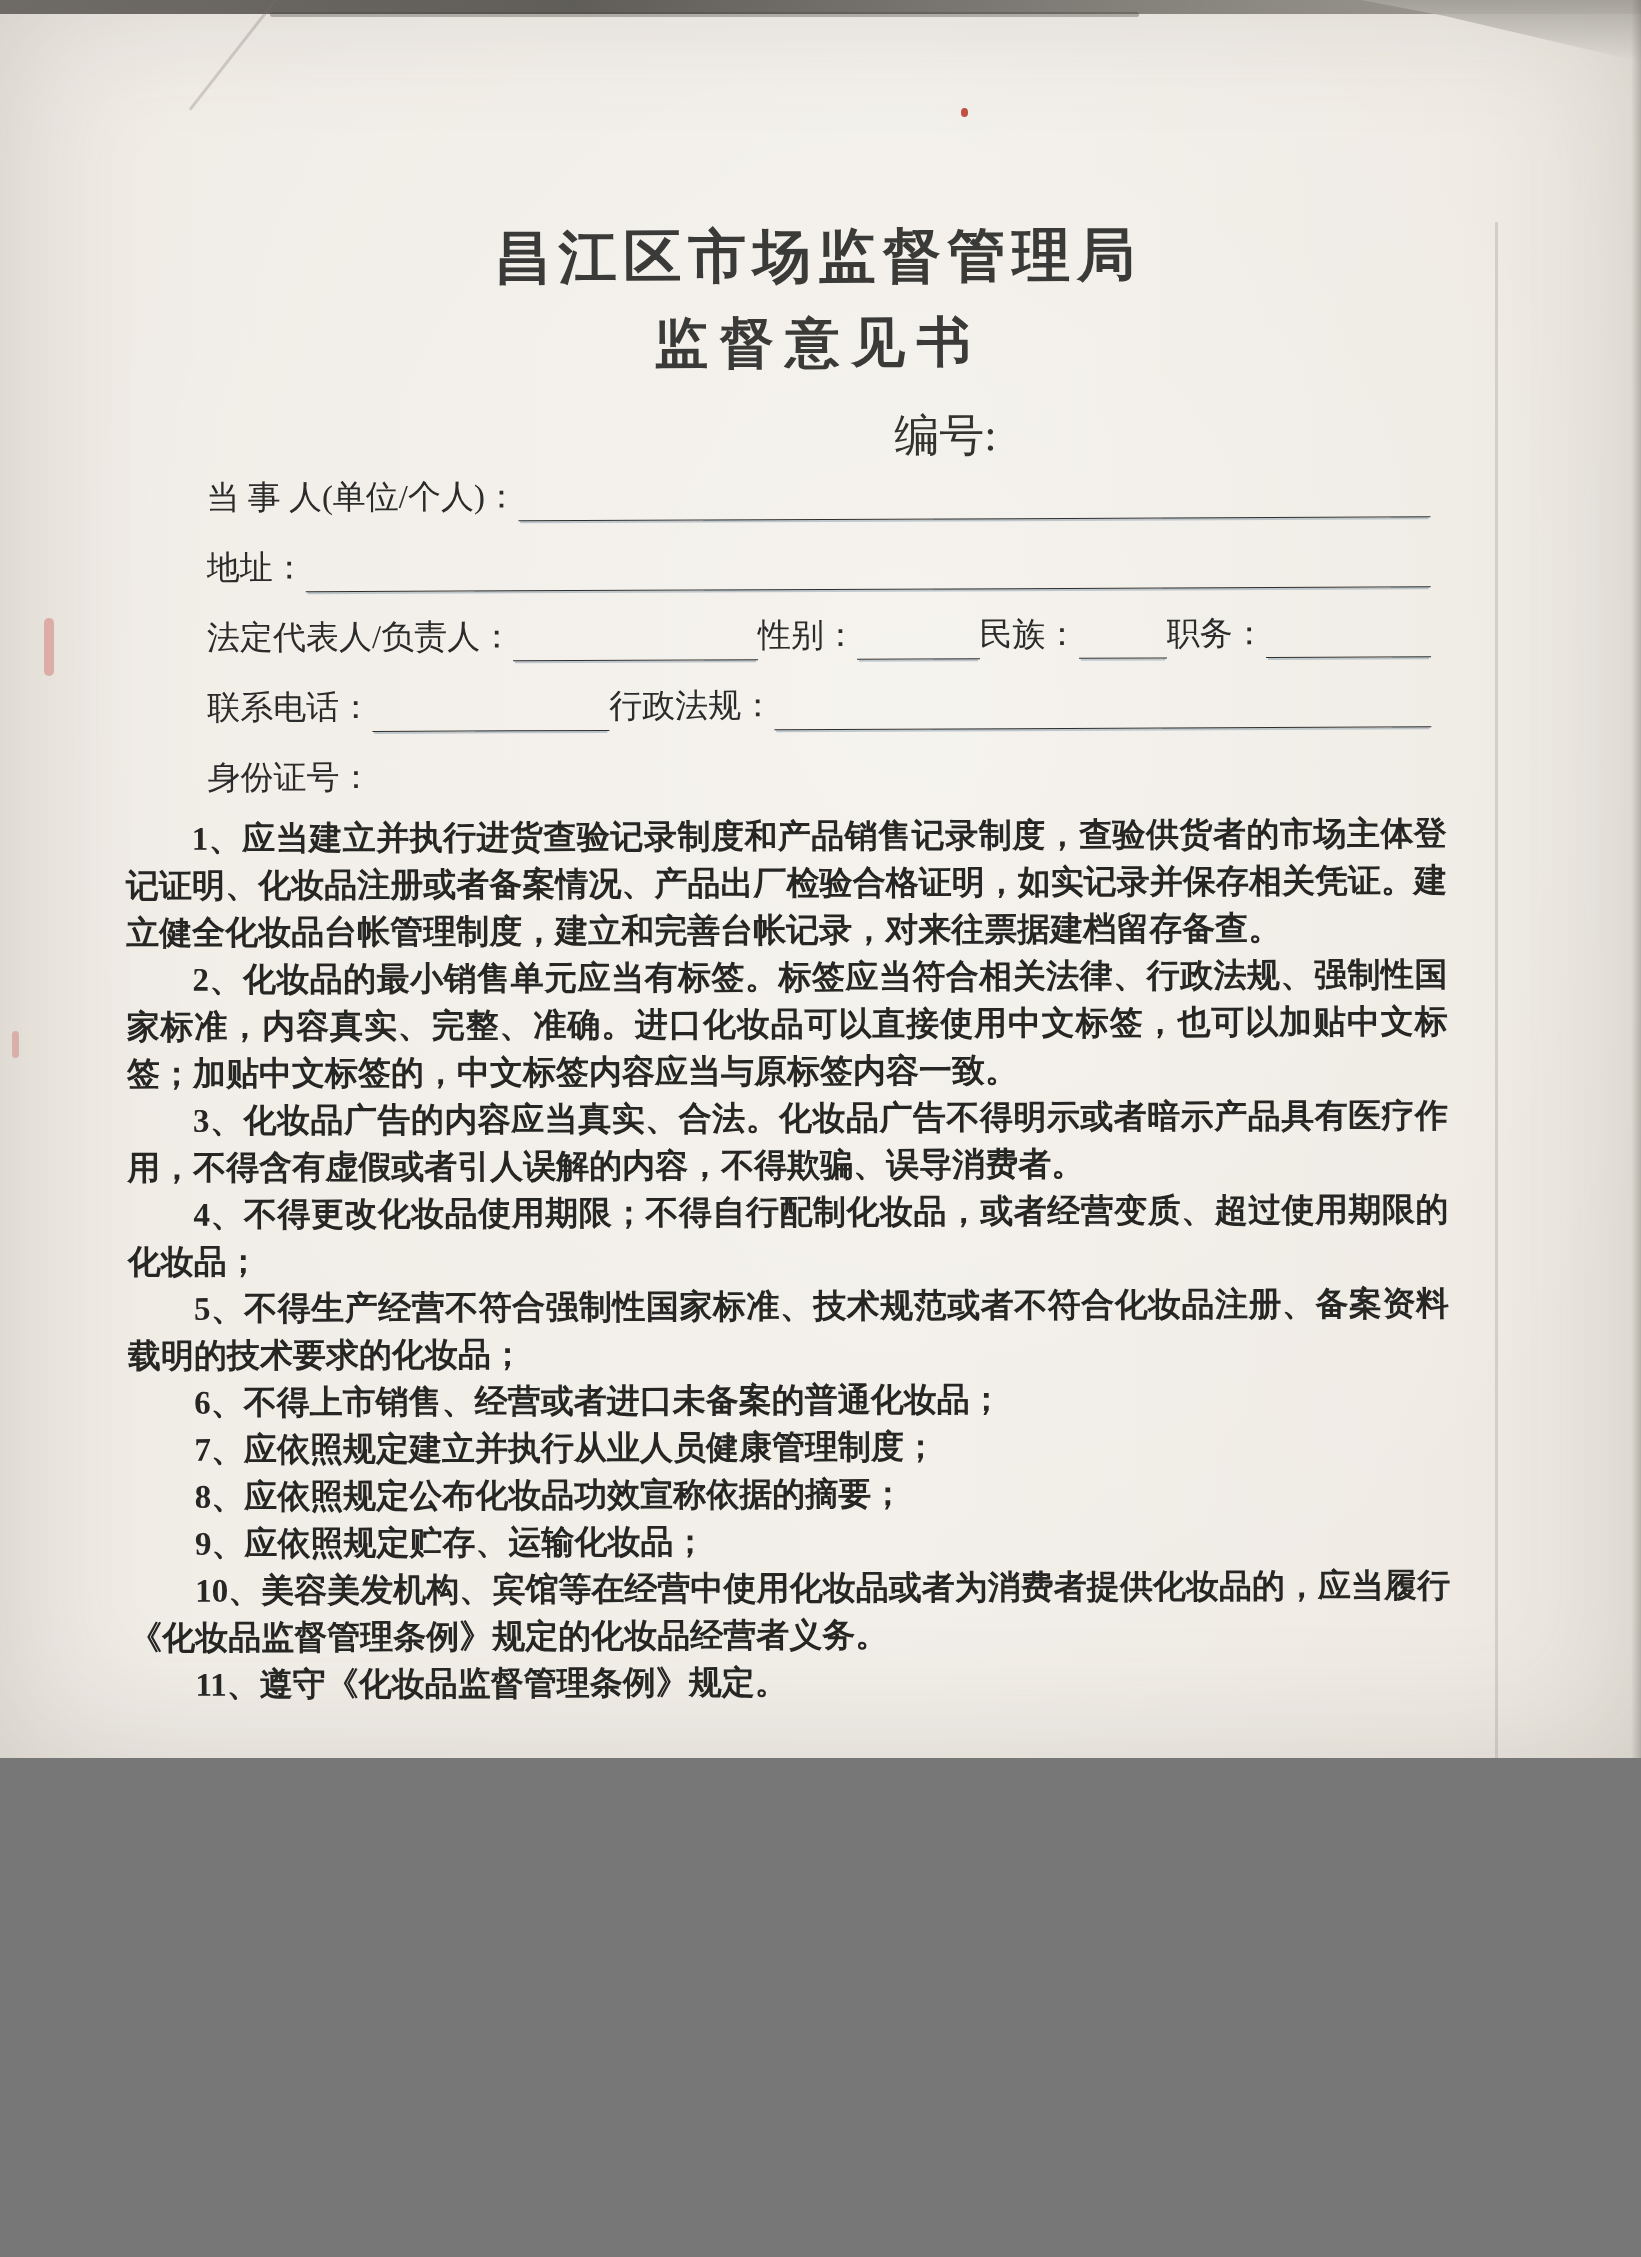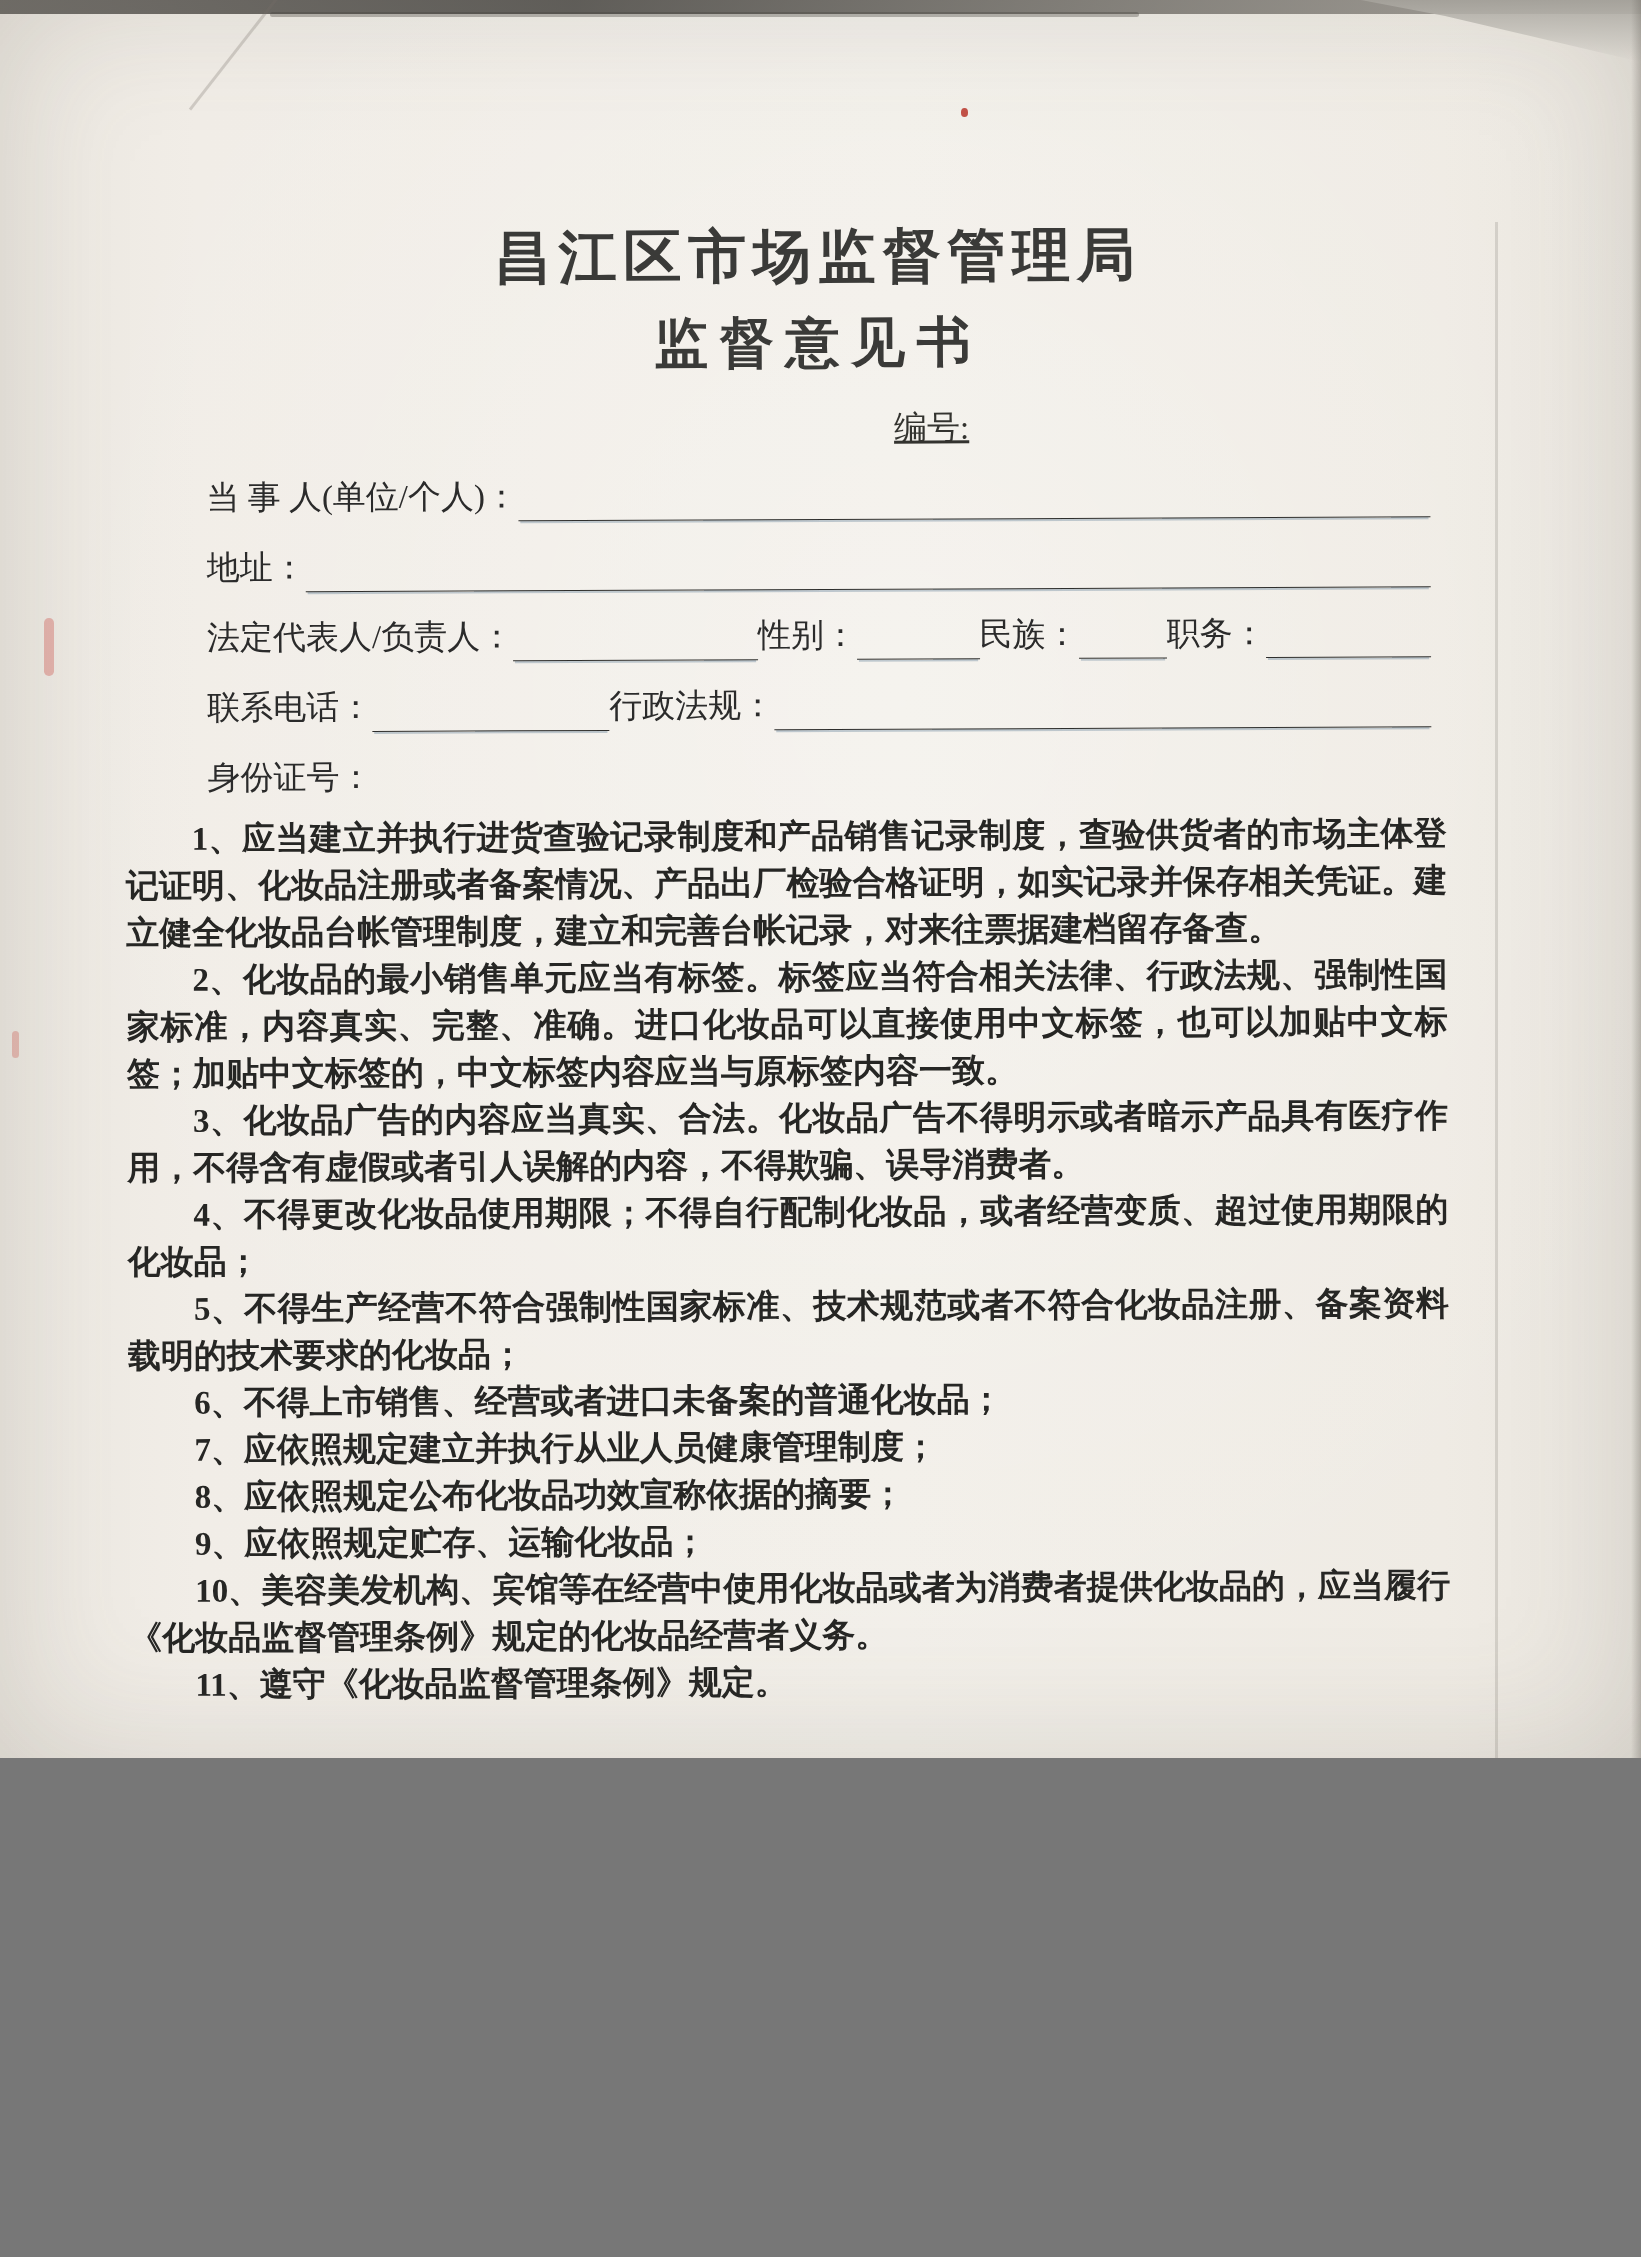--- a/index.html
+++ b/index.html
@@ -15,21 +15,21 @@
     box-shadow:inset 0 0 135px rgba(95,88,78,.18);
   }
   .content{position:absolute;inset:0;transform:rotate(-0.25deg);}
   
   .title1{position:absolute;top:218px;left:0;width:100%;text-align:center;
     font-family:"Liberation Sans","DejaVu Sans",sans-serif;font-weight:900;
     font-size:58px;letter-spacing:6.8px;color:#3a3a38;}
   .title2{position:absolute;top:307px;left:0;width:100%;text-align:center;
     font-family:"Liberation Sans","DejaVu Sans",sans-serif;font-weight:900;
     font-size:54px;letter-spacing:11.6px;color:#3a3a38;}
-  .serial{position:absolute;top:406px;left:896px;font-size:33px;color:#33332f;text-decoration:underline;}
+  .serial{position:absolute;top:406px;left:896px;font-size:45px;color:#33332f;}
   
   .form{position:absolute;top:473px;left:208px;width:1224px;font-size:33px;}
   .frow{display:flex;align-items:flex-end;margin-bottom:23px;white-space:nowrap;}
   .frow .lbl{flex:0 0 auto;padding-bottom:1.9px;}
   .uline{border-bottom:1.9px solid #2e2e2c;height:39px;
     box-shadow:0 3.9px 0 -1.9px rgba(90,120,145,.35);}
   .fill{flex:1 1 auto;}
   .w-rep{flex:2.0 1 0;} .w-sex{flex:1.0 1 0;} .w-eth{flex:0.72 1 0;} .w-pos{flex:1.35 1 0;}
   .w-tel{flex:0 0 237px;}
   

